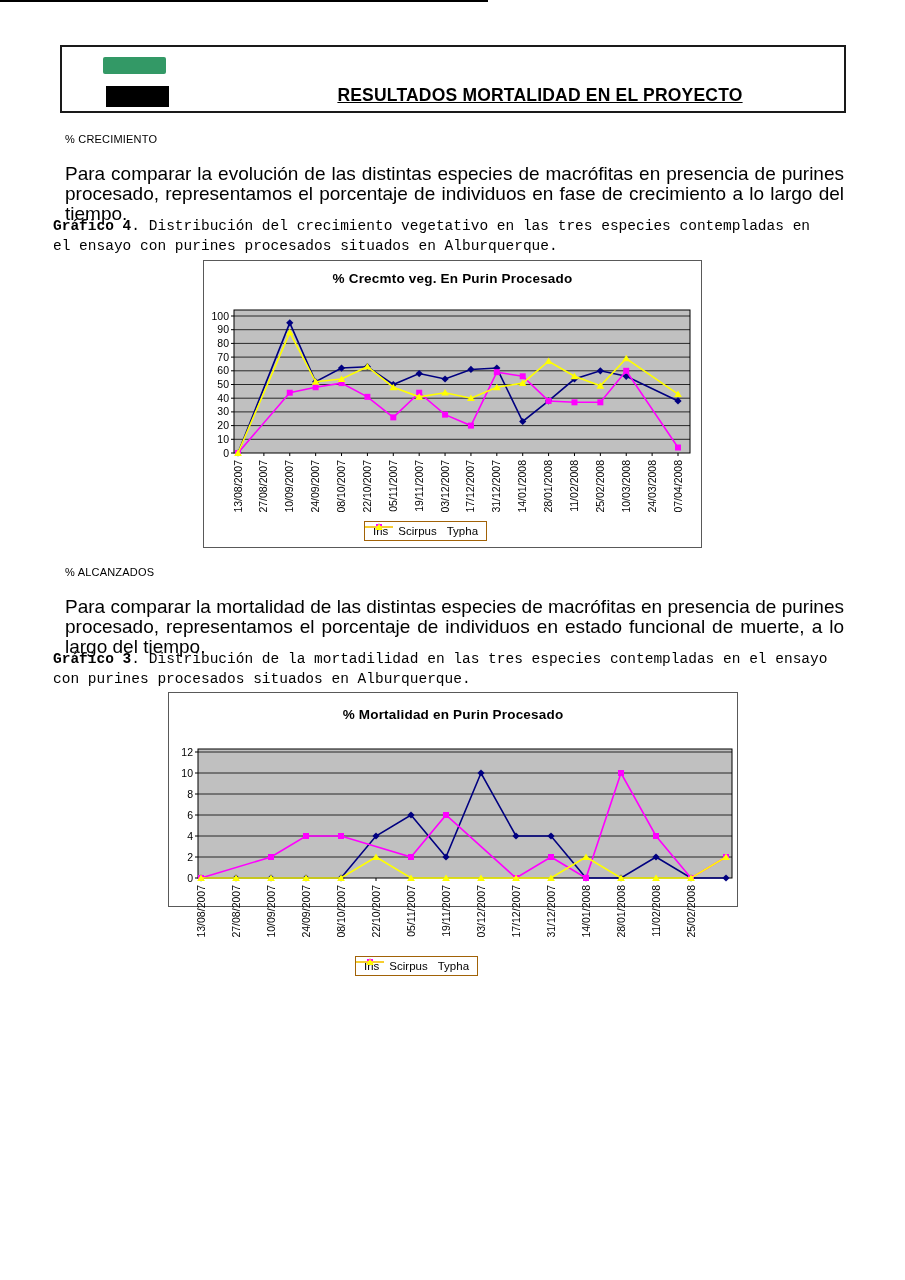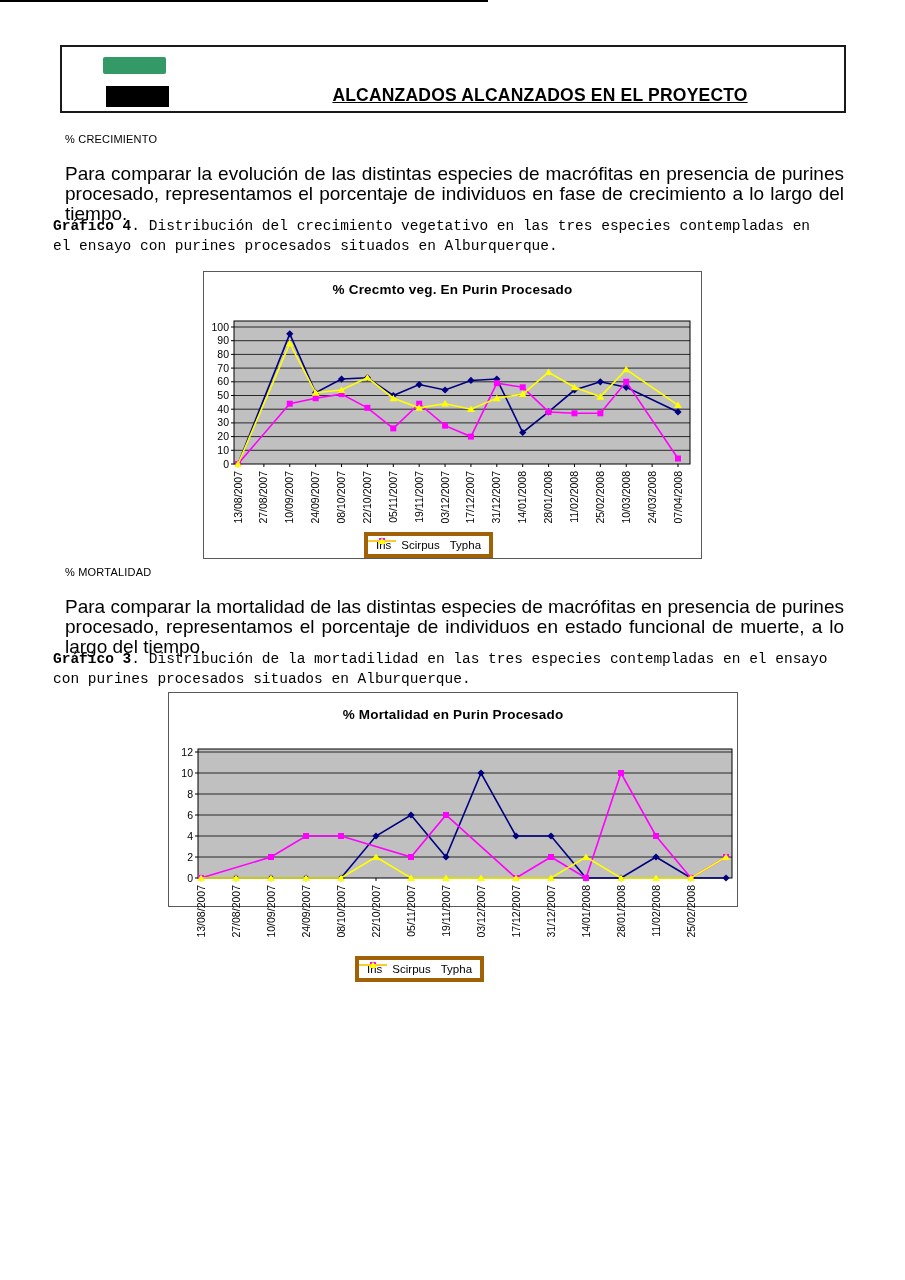--- a/index.html
+++ b/index.html
@@ -38,46 +38,46 @@
 
   .chart-box { border:1px solid #595959; background:#fff; }
   .chart-title {
     position:absolute; left:0; width:100%; text-align:center;
     font-size:13.5px; font-weight:bold; letter-spacing:0.2px;
   }
   .chart-box svg { position:absolute; left:0; top:0; }
   svg text { font-family:"Liberation Sans", sans-serif; fill:#000; }
 
   .legend {
-    position:absolute; border:4px solid #a16207; background:#fff;
+    position:absolute; border:1px solid #a16207; background:#fff;
     display:flex; align-items:flex-start; justify-content:center;
     gap:10px; padding:3px 8px; font-size:11.5px; white-space:nowrap;
   }
   .legend-item { display:flex; align-items:center; gap:3px; }
 </style>
 </head>
 <body>
 
 <div class="abs top-artifact"></div>
 
 <div class="abs header-box">
   <div class="logo-green" style="background: rgb(51, 153, 102);"></div>
   <div class="logo-black" style="background: rgb(0, 0, 0);"></div>
-  <div class="header-title">ALCANZADOS ALCANZADOS EN EL PROYECTO</div>
+  <div class="header-title">RESULTADOS MORTALIDAD EN EL PROYECTO</div>
 </div>
 
 <div class="abs section-heading" style="left:65px; top:133px;">% CRECIMIENTO</div>
 
 <div class="abs body-para" style="top:164px;">Para comparar la evolución de las distintas especies de macrófitas en presencia de purines procesado, representamos el porcentaje de individuos en fase de crecimiento a lo largo del tiempo.</div>
 
 <p class="abs caption" style="top:216px;">
   <b>Gráfico 4</b><span>. Distribución del crecimiento vegetativo en las tres especies contempladas en el ensayo con purines procesados situados en Alburquerque.</span>
 </p>
 
-<div class="abs chart-box" style="left:203px; top:271px; width:499px; height:288px;">
+<div class="abs chart-box" style="left:203px; top:260px; width:499px; height:288px;">
   <div class="chart-title" style="top:10px;">% Crecmto veg. En Purin Procesado</div>
   <svg id="chart-svg-0" width="499" height="288">
       <rect x="30" y="49" width="456" height="143" fill="#C0C0C0" stroke="#000000" stroke-width="1"></rect>
       <line x1="30" x2="486" y1="178.3" y2="178.3" stroke="#000000" stroke-width="0.8"></line>
       <line x1="30" x2="486" y1="164.6" y2="164.6" stroke="#000000" stroke-width="0.8"></line>
       <line x1="30" x2="486" y1="150.9" y2="150.9" stroke="#000000" stroke-width="0.8"></line>
       <line x1="30" x2="486" y1="137.2" y2="137.2" stroke="#000000" stroke-width="0.8"></line>
       <line x1="30" x2="486" y1="123.5" y2="123.5" stroke="#000000" stroke-width="0.8"></line>
       <line x1="30" x2="486" y1="109.8" y2="109.8" stroke="#000000" stroke-width="0.8"></line>
       <line x1="30" x2="486" y1="96.1" y2="96.1" stroke="#000000" stroke-width="0.8"></line>
@@ -212,21 +212,21 @@
       <span class="legend-item">
         <svg width="28" height="10">
           <line x1="0" x2="28" y1="5" y2="5" stroke="#FFFF00" stroke-width="1.6"></line>
           <path d="M 14 1.4 L 17.9 7.9 L 10.1 7.9 Z" fill="#FFFF00"></path>
         </svg>
         <span>Typha</span>
       </span>
     </div>
 </div>
 
-<div class="abs section-heading" style="left:65px; top:566px;">% MORTALIDAD</div>
+<div class="abs section-heading" style="left:65px; top:566px;">% ALCANZADOS</div>
 
 <div class="abs body-para" style="top:597px;">Para comparar la mortalidad de las distintas especies de macrófitas en presencia de purines procesado, representamos el porcentaje de individuos en estado funcional de muerte, a lo largo del tiempo.</div>
 
 <p class="abs caption" style="top:649px;">
   <b>Gráfico 3</b><span>. Distribución de la mortadilidad en las tres especies contempladas en el ensayo con purines procesados situados en Alburquerque.</span>
 </p>
 
 <div class="abs chart-box" style="left:168px; top:692px; width:570px; height:215px;">
   <div class="chart-title" style="top:14px;">% Mortalidad en Purin Procesado</div>
   <svg id="chart-svg-1" width="570" height="293">

